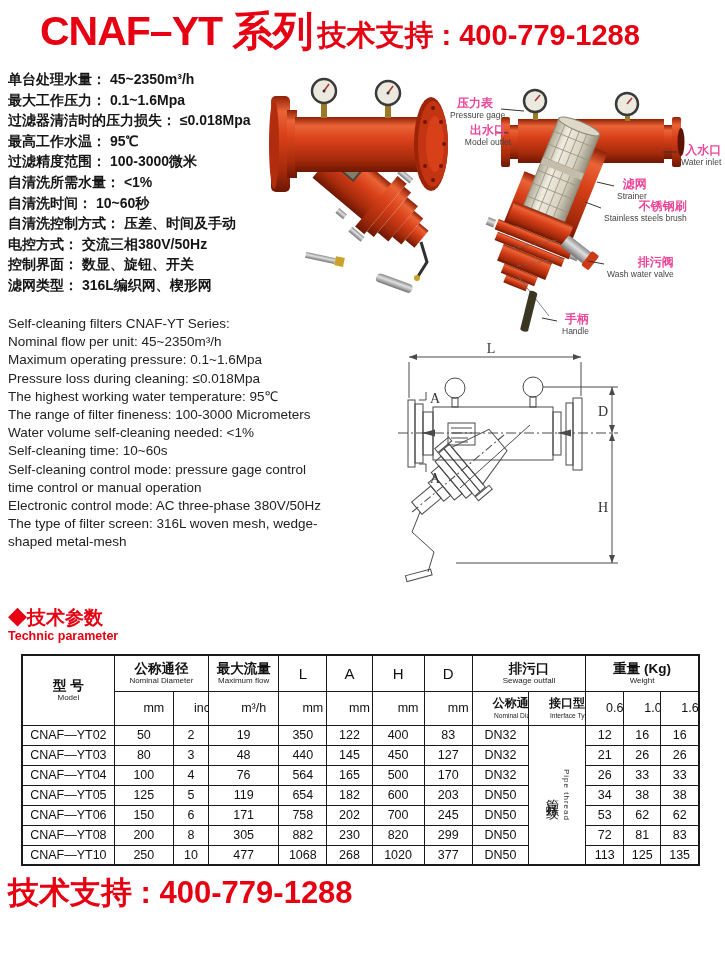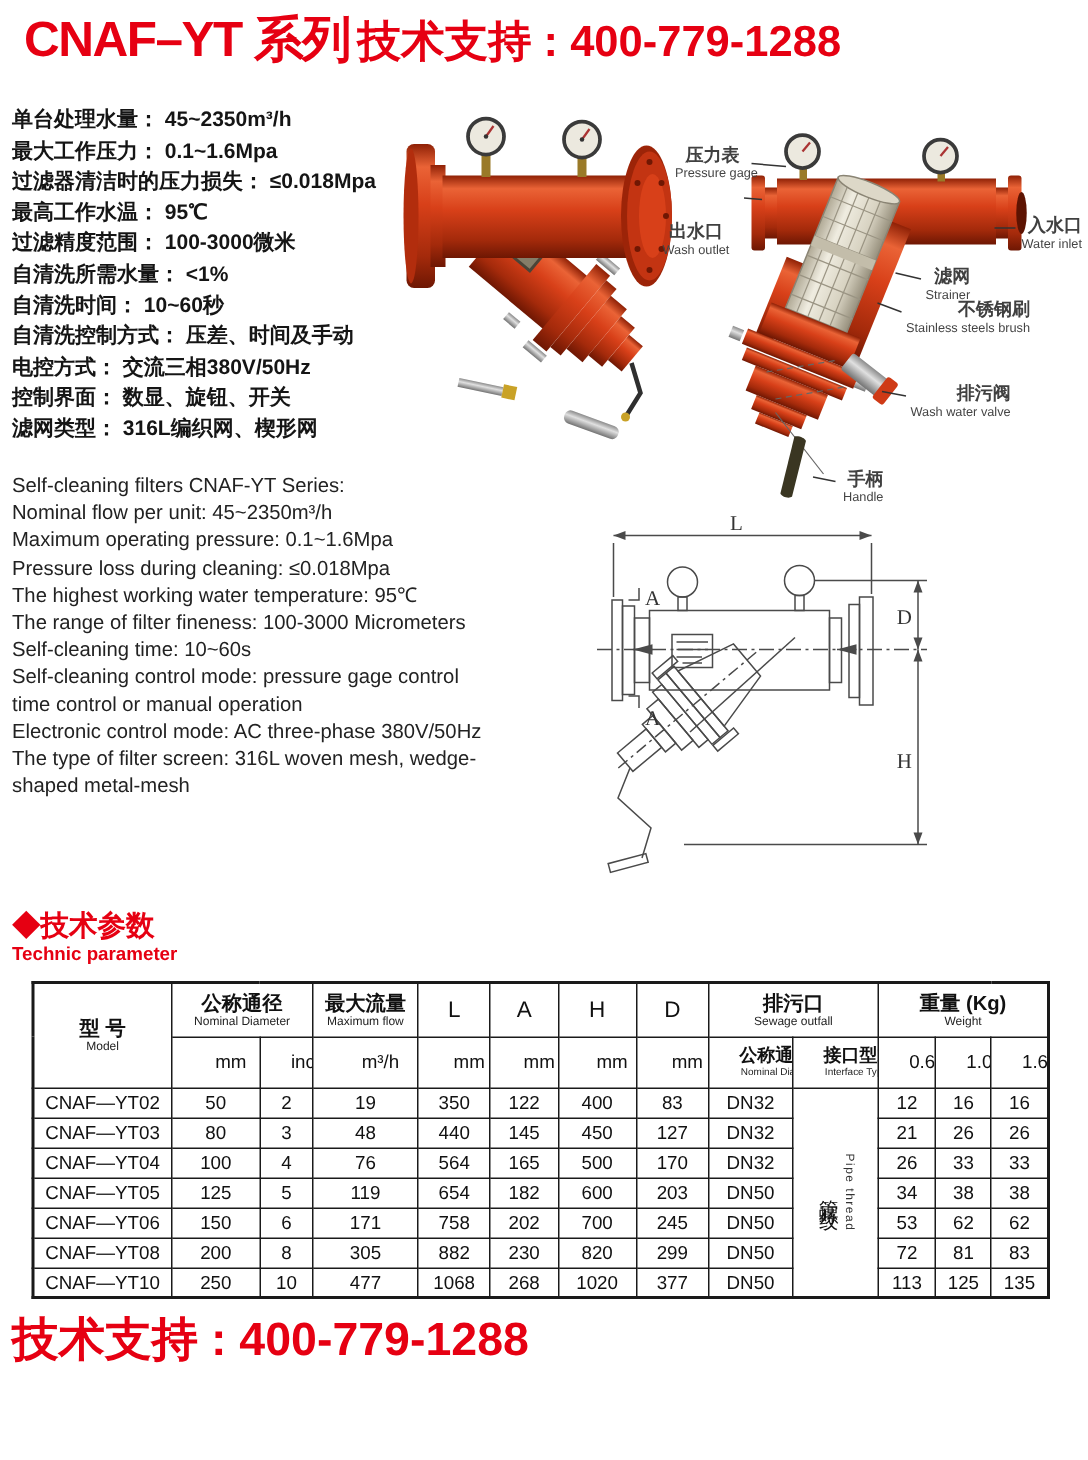--- a/index.html
+++ b/index.html
@@ -3,31 +3,31 @@
 <meta charset="utf-8">
 <style>
   * { margin:0; padding:0; box-sizing:border-box; }
   html,body { background:#fff; }
   .page {
     position:relative; width:725px; height:973px; background:#fff;
     font-family:"Liberation Sans", sans-serif; overflow:hidden; color:#111;
   }
   
   .hdr { position:absolute; left:16px; top:4px; display:flex; align-items:baseline; white-space:nowrap; }
-  .hdr .series  { font-size:33px; font-weight:bold; color:#e60012; letter-spacing:-1px; }
+  .hdr .series  { font-size:41px; font-weight:bold; color:#e60012; letter-spacing:-1px;margin-left:24px; }
   .hdr .support { font-size:29px; font-weight:bold; color:#e60012; margin-left:5px; }
   
   .specs-cn { position:absolute; left:8px; top:69px; width:285px; }
   .specs-cn .spec-line { font-size:14px; font-weight:bold; color:#151515; line-height:20.6px; white-space:nowrap; }
   .specs-en { position:absolute; left:8px; top:315px; width:330px; }
   .specs-en .spec-line { font-size:13.5px; color:#222; line-height:18.2px; white-space:nowrap; }
   
   .callout { position:absolute; text-align:center; }
   .callout.left-align { text-align:right; }
-  .callout .cn { font-size:12px; font-weight:bold; color:#404040; line-height:14px; white-space:nowrap; }
+  .callout .cn { font-size:12px; font-weight:bold; color:#ec4899; line-height:14px; white-space:nowrap; }
   .callout .en { font-size:8.5px; color:#444; line-height:10px; white-space:nowrap; }
   
   .illu    { position:absolute; left:265px; top:70px; }
   .diagram { position:absolute; left:390px; top:340px; }
   
   .sec { position:absolute; left:8px; top:606px; }
   .sec .t { font-size:19px; font-weight:bold; color:#e60012; line-height:23px; }
   .sec .s { font-size:12.5px; font-weight:bold; color:#e60012; line-height:15px; }
   
   .spec-table {
@@ -77,20 +77,21 @@
       <div class="spec-line">滤网类型： 316L编织网、楔形网</div>
   </div>
 
   <div class="specs-en">
     <div class="spec-line">Self-cleaning filters CNAF-YT Series:</div>
       <div class="spec-line">Nominal flow per unit: 45~2350m³/h</div>
       <div class="spec-line">Maximum operating pressure: 0.1~1.6Mpa</div>
       <div class="spec-line">Pressure loss during cleaning: ≤0.018Mpa</div>
       <div class="spec-line">The highest working water temperature: 95℃</div>
       <div class="spec-line">The range of filter fineness: 100-3000 Micrometers</div>
+      <div class="spec-line">Water volume self-cleaning needed: &lt;1%</div>
       <div class="spec-line">Self-cleaning time: 10~60s</div>
       <div class="spec-line">Self-cleaning control mode: pressure gage control</div>
       <div class="spec-line">time control or manual operation</div>
       <div class="spec-line">Electronic control mode: AC three-phase 380V/50Hz</div>
       <div class="spec-line">The type of filter screen: 316L woven mesh, wedge-</div>
       <div class="spec-line">shaped metal-mesh</div>
   </div>
 
   <svg class="illu" width="460" height="272" viewBox="0 0 460 272">
     <defs>
@@ -236,23 +237,23 @@
       <line x1="336" y1="138" x2="320" y2="132"></line>
       <line x1="339" y1="194" x2="323" y2="191"></line>
       <line x1="292" y1="251" x2="277" y2="248"></line>
     </g>
   </svg>
 
   <div class="callout" style="left:450px;top:96px;width:50px;">
     <div class="cn">压力表</div>
     <div class="en">Pressure gage</div>
   </div>
-  <div class="callout" style="left:438px;top:123px;width:52px;margin-top:24px;">
+  <div class="callout" style="left:462px;top:123px;width:52px;">
     <div class="cn">出水口</div>
-    <div class="en">Wash outlet</div>
+    <div class="en">Model outlet</div>
   </div>
   <div class="callout left-align" style="left:681px;top:143px;">
     <div class="cn">入水口</div>
     <div class="en">Water inlet</div>
   </div>
   <div class="callout left-align" style="left:617px;top:177px;">
     <div class="cn">滤网</div>
     <div class="en">Strainer</div>
   </div>
   <div class="callout left-align" style="left:604px;top:199px;">

